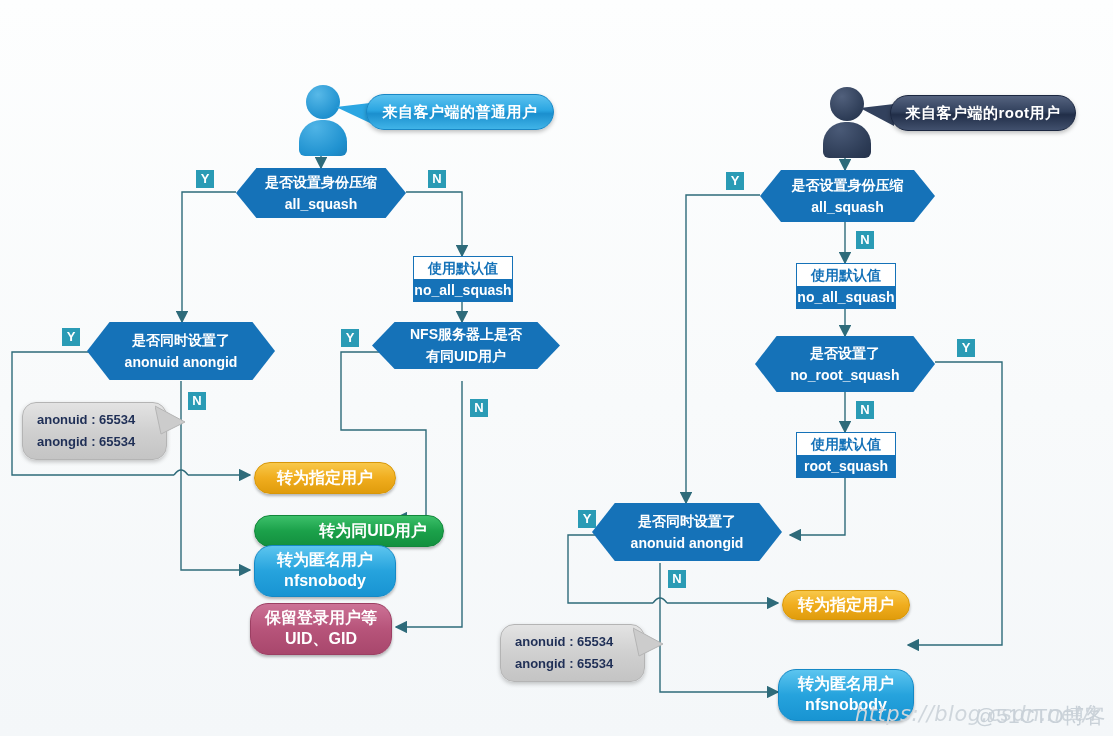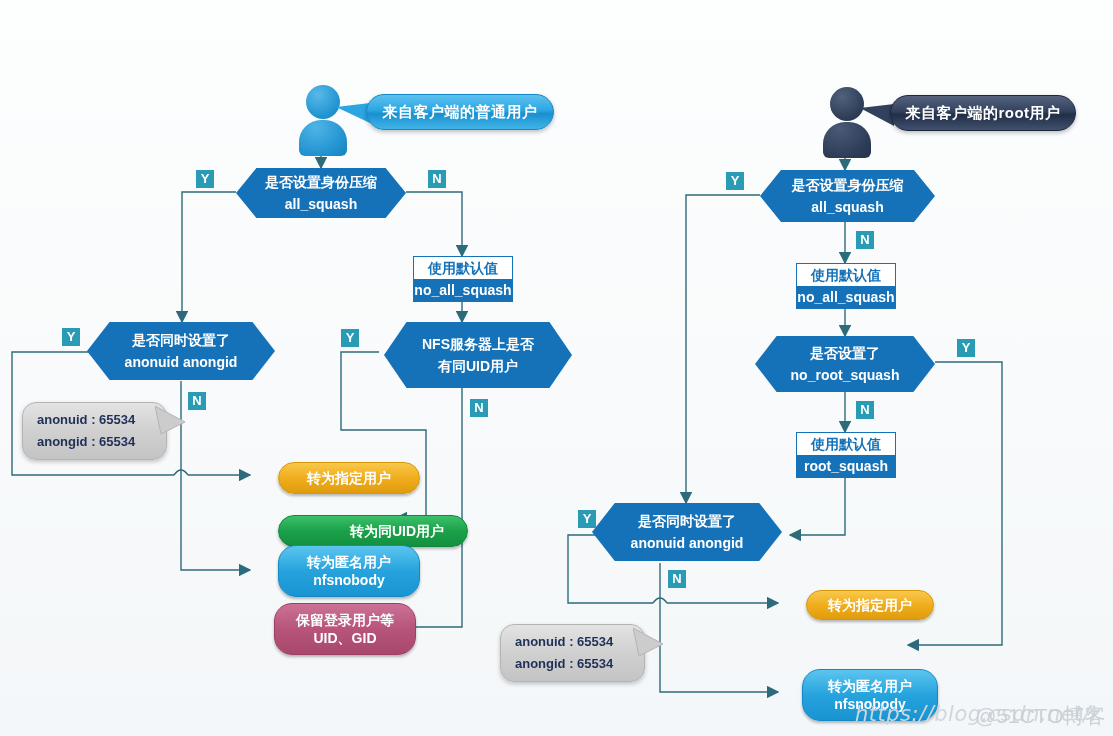--- a/index.html
+++ b/index.html
@@ -58,22 +58,22 @@
     text-align:center;line-height:22px;height:22px;
   }
   .defbox .bot{
     background:#1572b8;color:#fff;font-weight:bold;font-size:14px;
     text-align:center;line-height:22px;height:22px;
   }
 
   
   .pill{
     position:absolute;border-radius:18px;display:flex;flex-direction:column;
-    align-items:center;justify-content:center;color:#fff;font-weight:bold;font-size:14px;
-    box-shadow:0 2px 3px rgba(0,0,0,.28);text-align:center;line-height:1.3;margin-left:24px;
+    align-items:center;justify-content:center;color:#fff;font-weight:bold;font-size:16px;
+    box-shadow:0 2px 3px rgba(0,0,0,.28);text-align:center;line-height:1.3;
   }
   .pill.orange{background:linear-gradient(180deg,#f8c84a 0%,#f0ad1e 50%,#e09c0c 100%);border:1px solid #d89708;}
   .pill.green {background:linear-gradient(180deg,#3cc06a 0%,#1ba14a 50%,#13903f 100%);border:1px solid #12873b;}
   .pill.cyan  {background:linear-gradient(180deg,#5cc5ef 0%,#26a3dd 50%,#1894d2 100%);border:1px solid #1589c6;}
   .pill.rose  {background:linear-gradient(180deg,#cc7296 0%,#b7547a 50%,#a8476c 100%);border:1px solid #9c3f63;}
 
   
   .note{
     position:absolute;background:linear-gradient(180deg,#e3e3e3 0%,#d0d0d0 50%,#c4c4c4 100%);
     border:1px solid #b4b4b4;border-radius:14px;
@@ -171,21 +171,21 @@
     <div class="bot">no_all_squash</div>
   </div>
 
   <div class="hex" style="left:87px;top:322px;width:188px;height:58px;">
     <div class="l1">是否同时设置了</div>
     <div class="l2">anonuid anongid</div>
   </div>
   <div class="yn" style="left:62px;top:328px;">Y</div>
   <div class="yn" style="left:188px;top:392px;">N</div>
 
-  <div class="hex" style="left:384px;top:322px;width:188px;height:66px;">
+  <div class="hex" style="left:372px;top:322px;width:188px;height:47px;">
     <div class="l1">NFS服务器上是否</div>
     <div class="l2">有同UID用户</div>
   </div>
   <div class="yn" style="left:341px;top:329px;">Y</div>
   <div class="yn" style="left:470px;top:399px;">N</div>
 
   <div class="note" style="left:22px;top:402px;width:145px;height:58px;">
     <div>anonuid : 65534</div>
     <div>anongid : 65534</div>
   </div>

